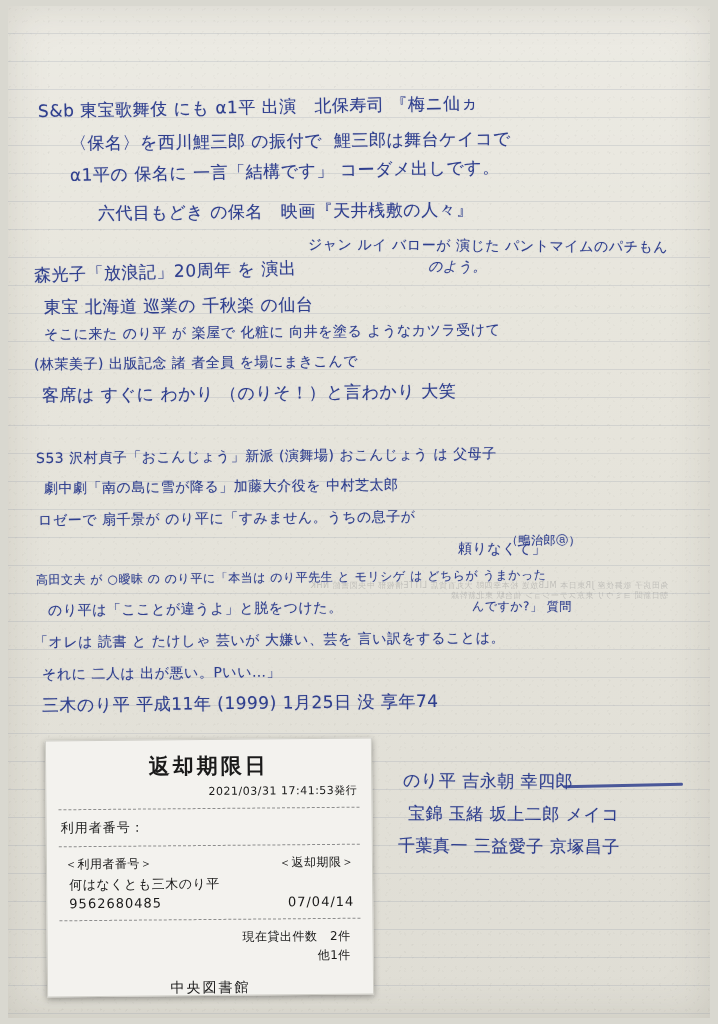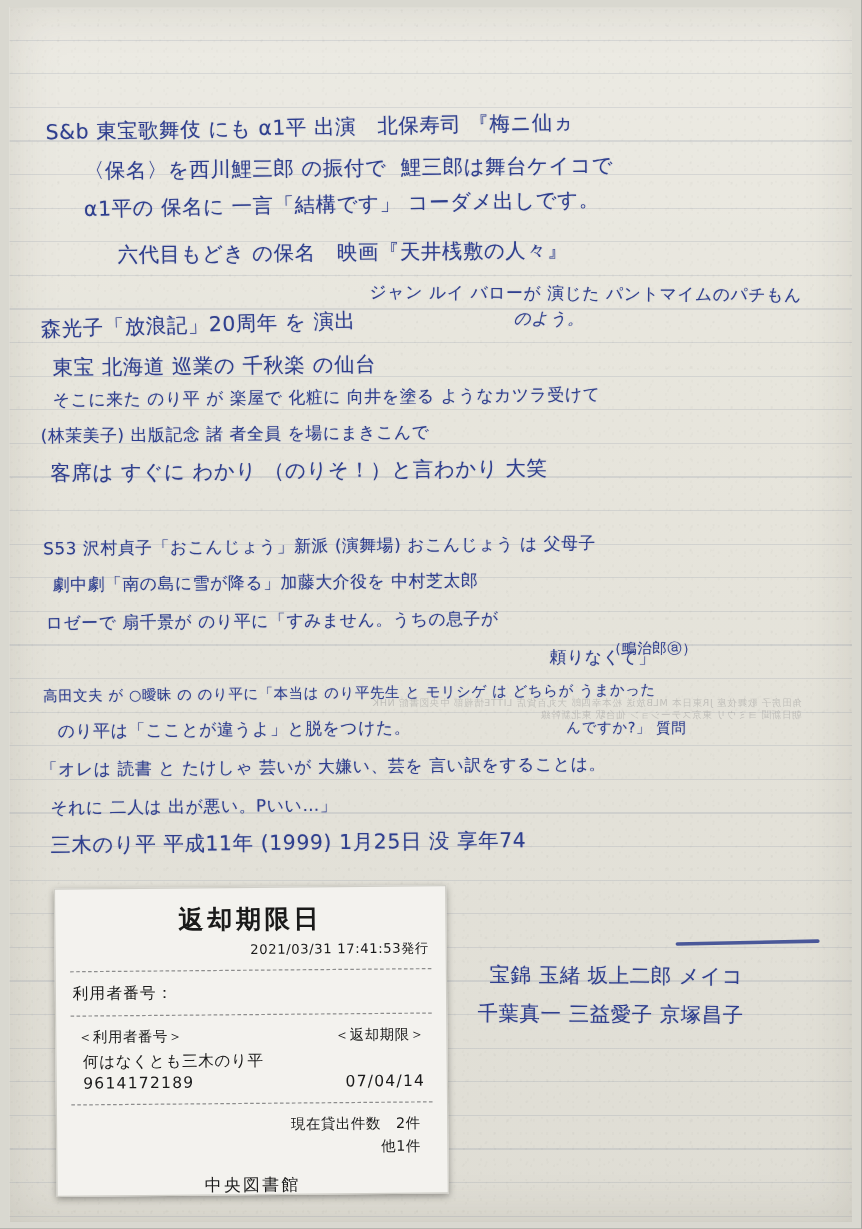--- a/index.html
+++ b/index.html
@@ -212,37 +212,38 @@
     <div class="hw sm t4" style="left:450px; top:534px;">頼りなくて」</div>
 
     <div class="hw xs t2" style="left:28px; top:568px;">高田文夫 が ○曖昧 の のり平に「本当は のり平先生 と モリシゲ は どちらが うまかった</div>
     <div class="hw xs t4" style="left:464px; top:594px;">んですか?」 質問</div>
     <div class="hw sm t2" style="left:40px; top:596px;">のり平は「こことが違うよ」と脱をつけた。</div>
     <div class="hw sm t2" style="left:26px; top:628px;">「オレは 読書 と たけしゃ 芸いが 大嫌い、芸を 言い訳をすることは。</div>
     <div class="hw sm t2" style="left:34px; top:660px;">それに 二人は 出が悪い。Pいい…」</div>
 
     <div class="hw t2" style="left:34px; top:690px;">三木のり平 平成11年 (1999) 1月25日 没 享年74</div>
 
+    <div class="hw t4" style="left:395px; top:765px;">のり平 吉永朝 幸四郎</div>
     <div class="hw t4" style="left:400px; top:798px;">宝錦 玉緒 坂上二郎 メイコ</div>
     <div class="hw t4" style="left:390px; top:830px;">千葉真一 三益愛子 京塚昌子</div>
     <div id="pen-underline"></div>
 
     <div id="receipt">
       <div class="r-title">返却期限日</div>
       <div class="r-issued">2021/03/31 17:41:53発行</div>
       <div class="r-hr"></div>
       <div class="r-user">利用者番号：</div>
       <div class="r-hr"></div>
       <div class="r-cols">
         <span>＜利用者番号＞</span>
         <span>＜返却期限＞</span>
       </div>
       <div class="r-item">何はなくとも三木のり平</div>
       <div class="r-idrow">
-        <span>9614172189</span>
+        <span>9562680485</span>
         <span>07/04/14</span>
       </div>
       <div class="r-hr"></div>
       <div class="r-count">現在貸出件数　2件</div>
       <div class="r-count2">他1件</div>
       <div class="r-lib">中央図書館</div>
     </div>
   </div>
 </div>
 

